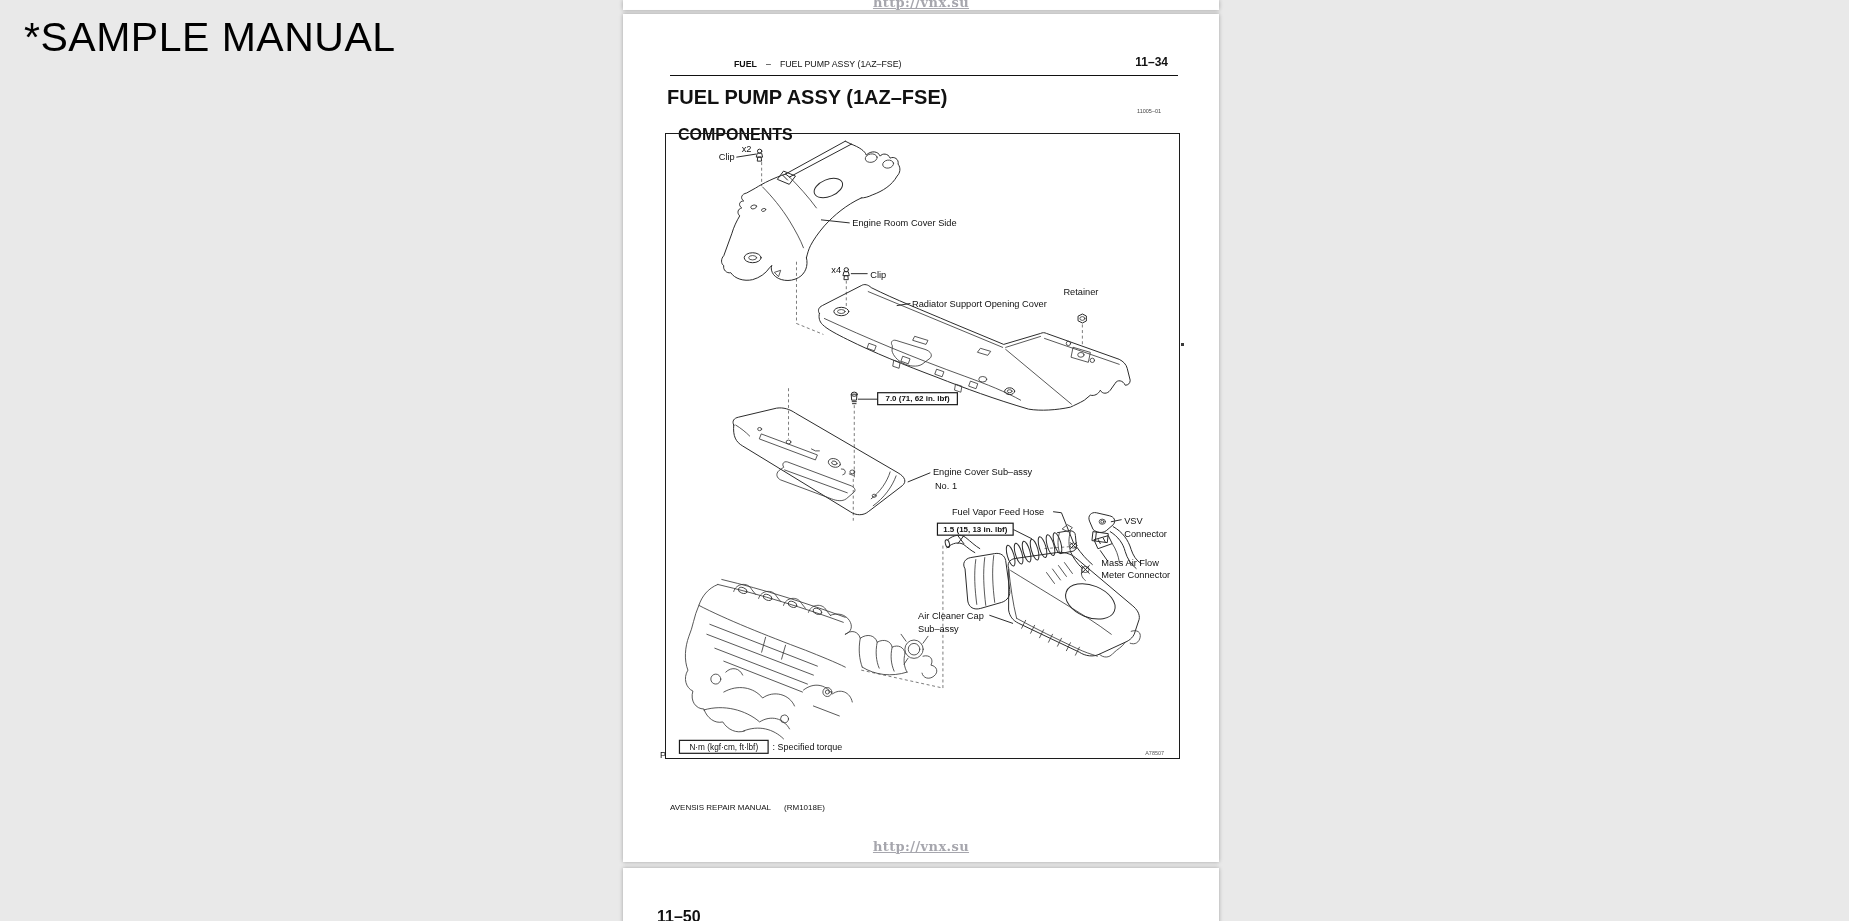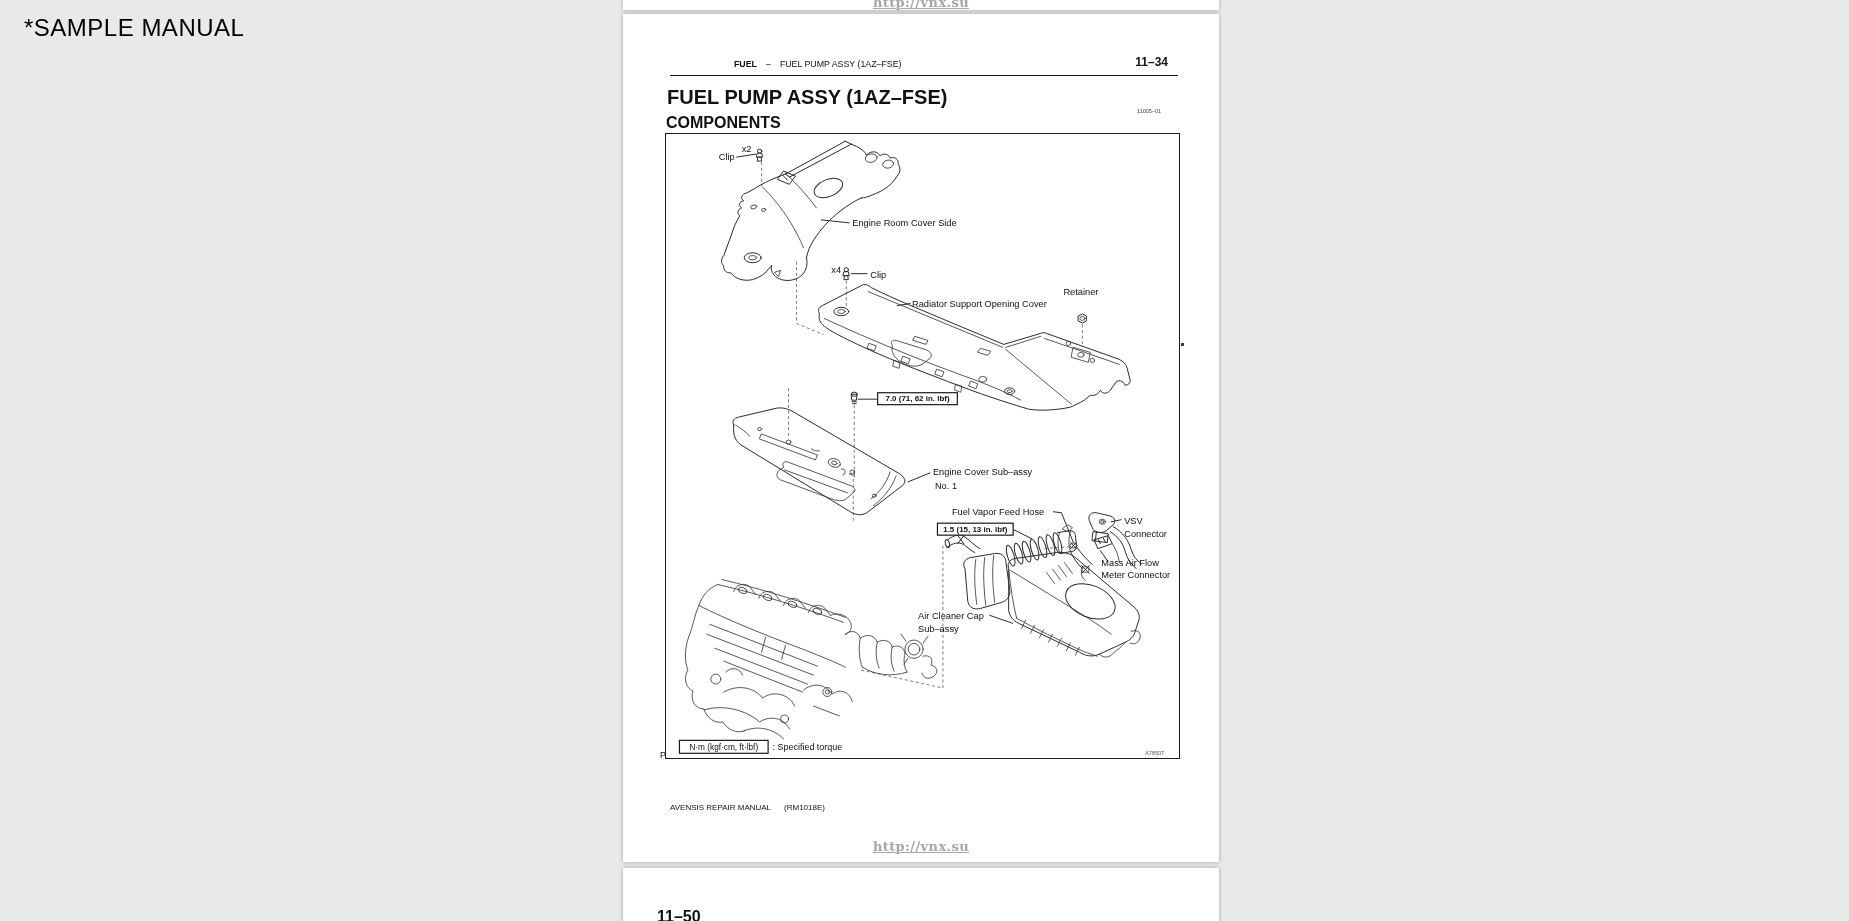--- a/index.html
+++ b/index.html
@@ -2,34 +2,34 @@
 <html><head>
 <meta charset="utf-8">
 <style>
   html,body{margin:0;padding:0;width:1849px;height:921px;overflow:hidden;
     background:#e9e9e9;font-family:"Liberation Sans",sans-serif;position:relative;}
   .page{position:absolute;left:623px;width:596px;background:#fff;
     box-shadow:0 0 4px rgba(0,0,0,.3);}
   .page-prev{top:0;height:10px;}
   .page-main{top:14px;height:848px;}
   .page-next{top:868px;height:60px;}
-  .sample-overlay{position:absolute;left:24px;top:14px;font-size:24px;color:#000;
+  .sample-overlay{position:absolute;left:24px;top:14px;font-size:41px;color:#000;
     letter-spacing:.5px;z-index:5;}
   .watermark{font-family:"DejaVu Serif",serif;font-weight:bold;color:#a6a6ad;
     font-size:13px;letter-spacing:.4px;text-decoration:underline;}
   .wm-prev{position:absolute;top:-5px;left:0;right:0;text-align:center;}
   .wm-main{position:absolute;top:825px;left:0;right:0;text-align:center;}
   .page-number{position:absolute;top:41px;right:51px;font-weight:bold;font-size:12px;color:#111;}
   .running-header{position:absolute;top:45px;left:47px;width:508px;box-sizing:border-box;
     padding-left:64px;font-size:8.8px;color:#111;white-space:nowrap;}
   .rh-section{font-weight:bold;margin-right:9px;}
   .rh-dash{margin-right:9px;}
   .header-rule{position:absolute;top:61px;left:47px;width:508px;border-top:1.4px solid #111;}
   h1.doc-title{position:absolute;left:44px;top:72px;margin:0;font-size:20px;color:#111;}
-  h2.sub{position:absolute;left:43px;top:100px;margin:0;font-size:16px;color:#111;}
+  h2.sub{position:absolute;left:43px;top:100px;margin:12px;font-size:16px;color:#111;}
   .section-code{position:absolute;left:514px;top:94px;font-size:5.5px;color:#444;}
   .figure-frame{position:absolute;left:42px;top:119px;width:515px;height:626px;
     border:1.3px solid #1c1c1c;box-sizing:border-box;}
   .figure-frame svg{position:absolute;left:0;top:0;width:100%;height:100%;}
   .page-letter{position:absolute;left:37px;top:736px;font-size:9px;color:#111;}
   .spec-dot{position:absolute;left:558px;top:329px;width:2.5px;height:2.5px;background:#3a3a3a;}
   .footer{position:absolute;left:47px;top:789px;font-size:8px;color:#111;}
   .mcode{margin-left:13px;}
   .page-number-left{position:absolute;left:34px;top:40px;font-weight:bold;font-size:16px;color:#111;}
   

